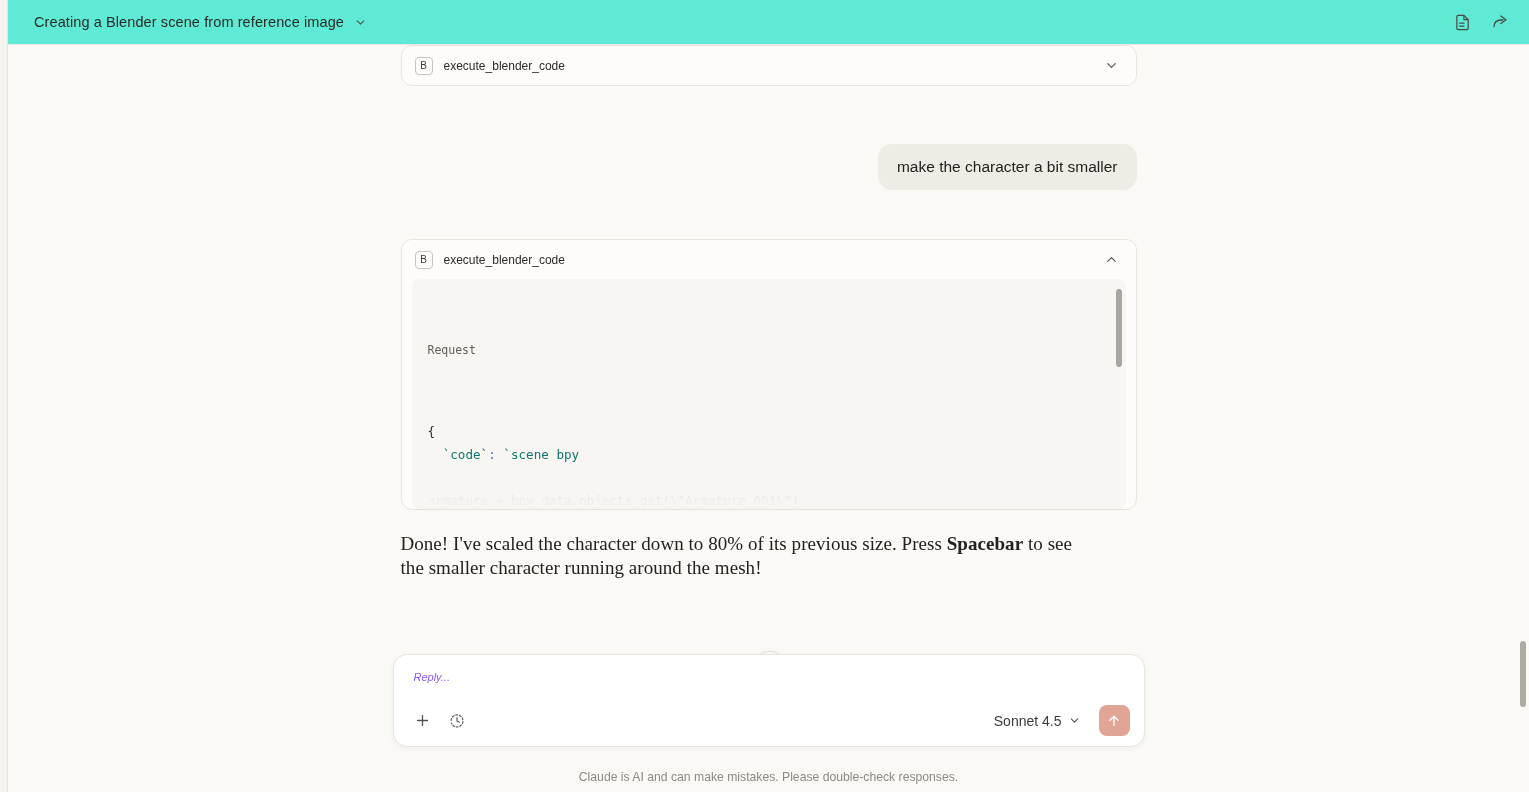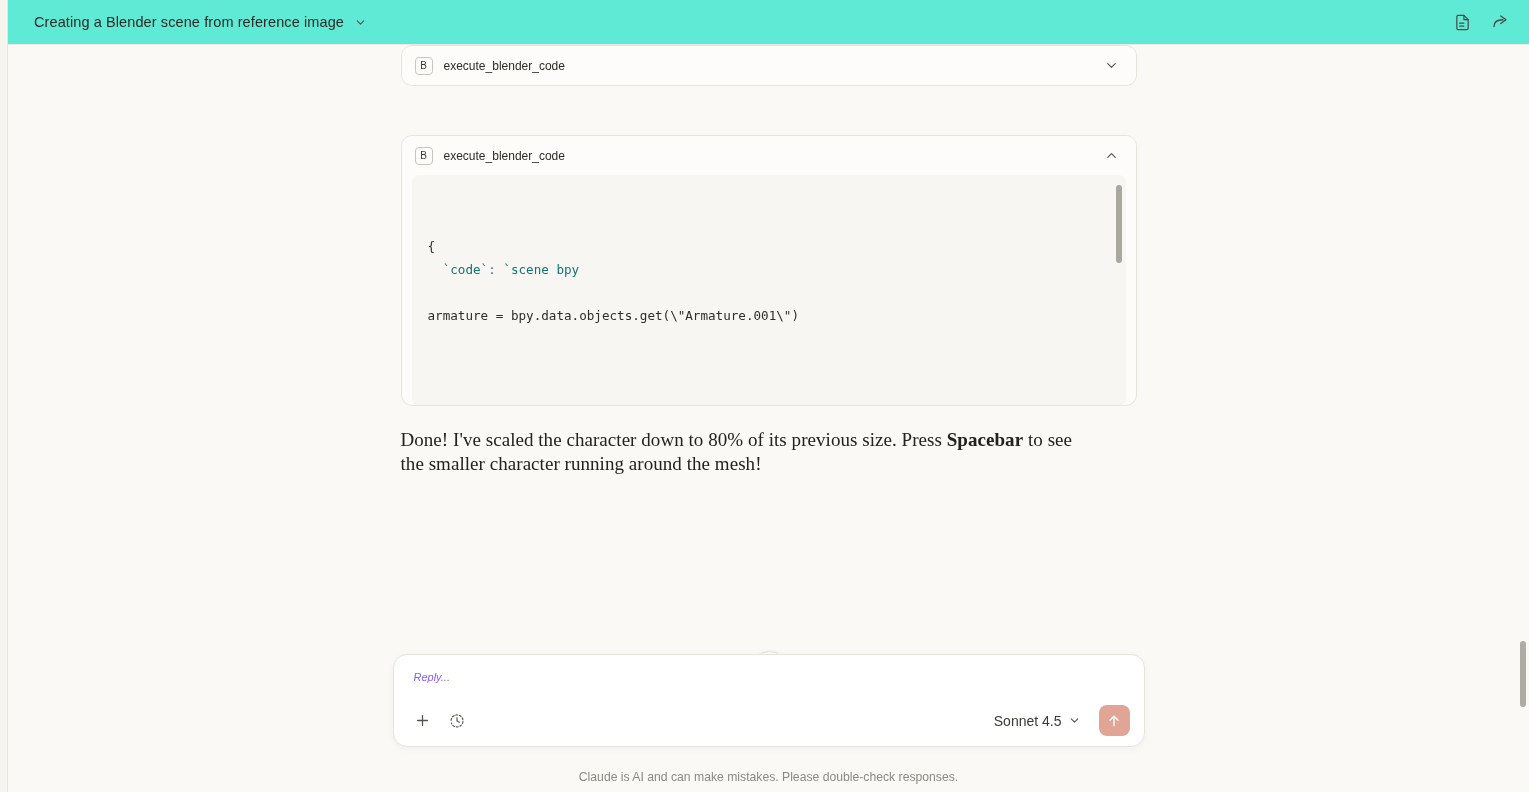--- a/index.html
+++ b/index.html
@@ -330,36 +330,40 @@
               <span class="tool-name">execute_blender_code</span>
               <span class="chev">
                 <svg width="15" height="15" viewBox="0 0 24 24" fill="none" stroke="currentColor" stroke-width="1.9" stroke-linecap="round" stroke-linejoin="round">
                     <polyline points="6 9 12 15 18 9"></polyline>
                   </svg>
               </span>
             </div>
           </div>
         </div>
 
+        <div class="user-row" style="margin-top:58px;">
+          <div class="user-bubble">make the character a bit smaller</div>
+        </div>
 
         <div style="margin-top:49px;">
 
           <div class="tool-card" style="margin-top:16px;">
             <div class="tool-head">
               <span class="tool-badge">B</span>
               <span class="tool-name">execute_blender_code</span>
               <span class="chev">
                 <svg width="15" height="15" viewBox="0 0 24 24" fill="none" stroke="currentColor" stroke-width="1.9" stroke-linecap="round" stroke-linejoin="round">
                     <polyline points="18 15 12 9 6 15"></polyline>
                   </svg>
               </span>
             </div>
 
             <div class="tool-body">
               <div class="code-inner">
+                <div class="req-label">Request</div>
                 <div id="code-lines"><div>{</div><div>  <span class="tok-str">`code`</span><span class="tok-punct">:</span> <span class="tok-str">`scene bpy</span></div><div>&nbsp;</div><div>armature = bpy.data.objects.get(\"Armature.001\")</div></div>
               </div>
               <div class="fade"></div>
               <div class="code-scrollbar">
                 <div class="thumb"></div>
               </div>
             </div>
           </div>
 
           <div class="prose" style="margin-top:22px;width:680px;">

